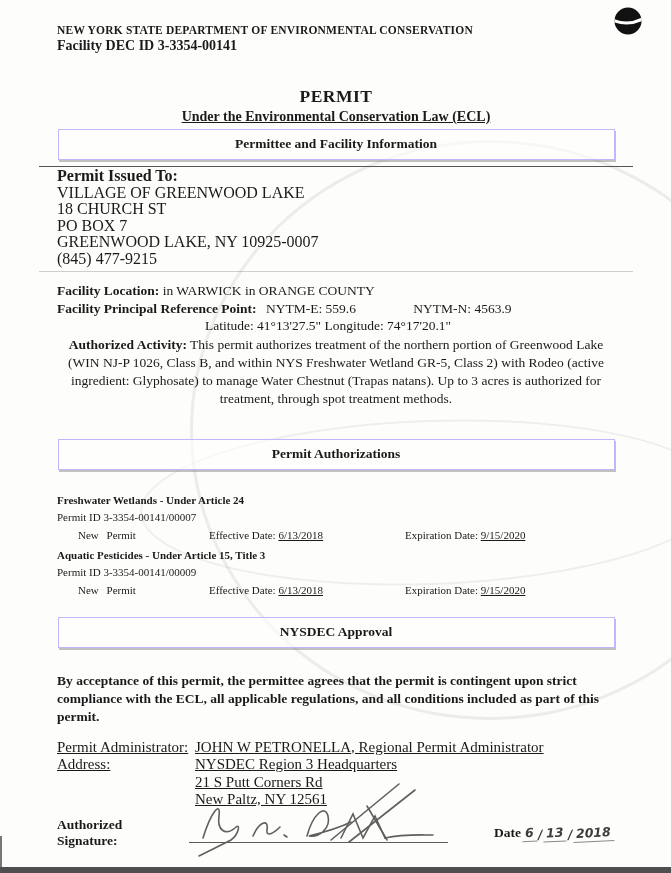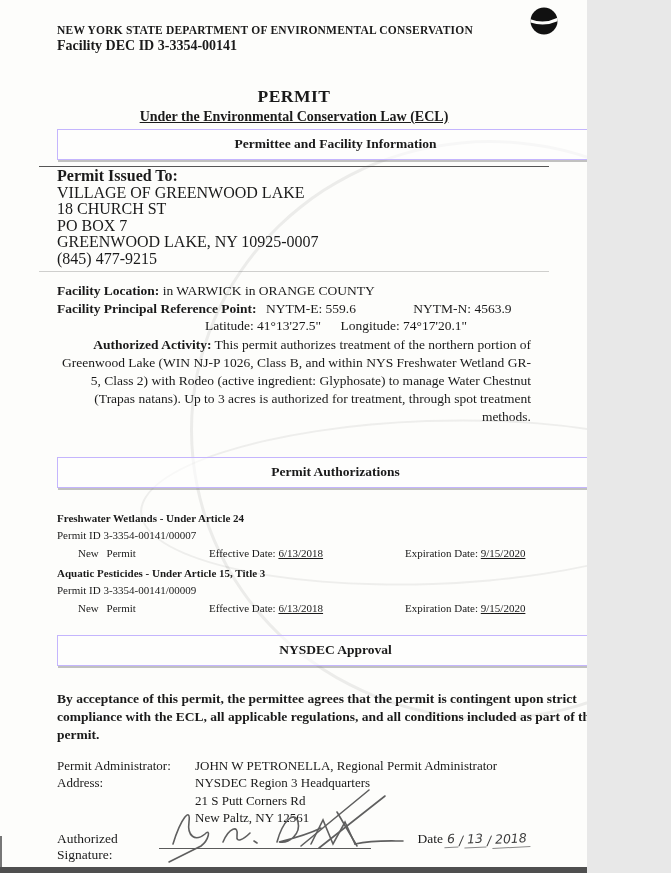--- a/index.html
+++ b/index.html
@@ -1,19 +1,19 @@
 <!DOCTYPE html>
 <html><head>
 <meta charset="utf-8">
 <style>
   * { margin: 0; padding: 0; box-sizing: border-box; }
   html, body { background: #e8e8e8; }
   .doc {
     position: relative;
-    width: 587px;
+    width: 671px;
     height: 873px;
     background: #fdfdfb;
     font-family: "Liberation Serif", serif;
     color: #1a1a1a;
     overflow: hidden;
   }
   .content { position: relative; z-index: 2; padding: 24px 56px 0 57px; }
 
   
   .wm { position: absolute; z-index: 1; border-radius: 50%; }
@@ -45,42 +45,42 @@
   .cols { display: flex; margin-top: 1px; font-size: 16px; line-height: 16.5px; }
   .col-left { width: 283px; }
   .col-right { flex: 1; }
   .lbl { font-weight: bold; }
 
   
   .loc { margin-top: 10px; font-size: 13.5px; line-height: 17.5px; }
   .nytm-e { margin-left: 6px; }
   .nytm-n { margin-left: 54px; }
   .coords { padding-left: 148px; }
-  .lon-group { margin-left: 16px; }
-  .activity { margin-top: 1px; font-size: 13.5px; line-height: 18px; text-align: right; }
+  .lon-group { margin-left: 0; }
+  .activity { margin-top: 1px; font-size: 13.5px; line-height: 18px; text-align: center; }
 
   
   .auth-gap { height: 27px; }
   .auth-list { margin-top: 22px; font-size: 11px; line-height: 16px; }
   .auth-item .auth-title { font-weight: bold; }
   .auth-item .auth-id { margin-top: 1px; }
   .auth-row { margin: 2px 0 4px 0; display: flex; }
   .auth-type { padding-left: 21px; width: 152px; word-spacing: 5px; }
   .auth-eff { width: 196px; }
   .date-underline { text-decoration: underline; }
 
   .approval-gap { height: 11px; }
 
   
   .statement { margin-top: 24px; font-weight: bold; font-size: 13.5px; line-height: 18px; width: 545px; }
 
-  .admin-grid { display: grid; grid-template-columns: 138px 1fr; margin-top: 13px; font-size: 13px; line-height: 17.5px; }
-
-  
-  .sig-row { display: flex; align-items: flex-start; margin-top: 4px; height: 22px; }
+  .admin-grid { display: grid; grid-template-columns: 138px 1fr; margin-top: 13px; font-size: 15px; line-height: 17.5px; text-decoration: underline; }
+
+  
+  .sig-row { display: flex; align-items: center; margin-top: 14px; height: 22px; font-weight: bold; }
   .sig-label { font-size: 13.5px; padding-bottom: 2px; }
   .sig-area { position: relative; width: 262px; margin-left: 5px; border-bottom: 1.2px solid #5a5a5a; height: 18px; }
   .sig-svg { position: absolute; left: -8px; bottom: -14px; overflow: visible; }
   .date-group { margin-left: 46px; font-size: 13.5px; display: flex; align-items: flex-end; }
   .hand { font-family: "DejaVu Sans", sans-serif; font-style: italic; font-size: 12.5px; color: #3d3d3d; transform: rotate(-3deg); }
   .date-seg { display: inline-block; border-bottom: 1px solid #8a8a8a; text-align: center; padding: 0 3px 1px 3px; margin: 0 1px; }
   .date-word { padding-bottom: 1px; }
 
   .page-footer { text-align: right; font-weight: bold; font-size: 13.5px; margin-top: 24px; padding-right: 2px; }
 

